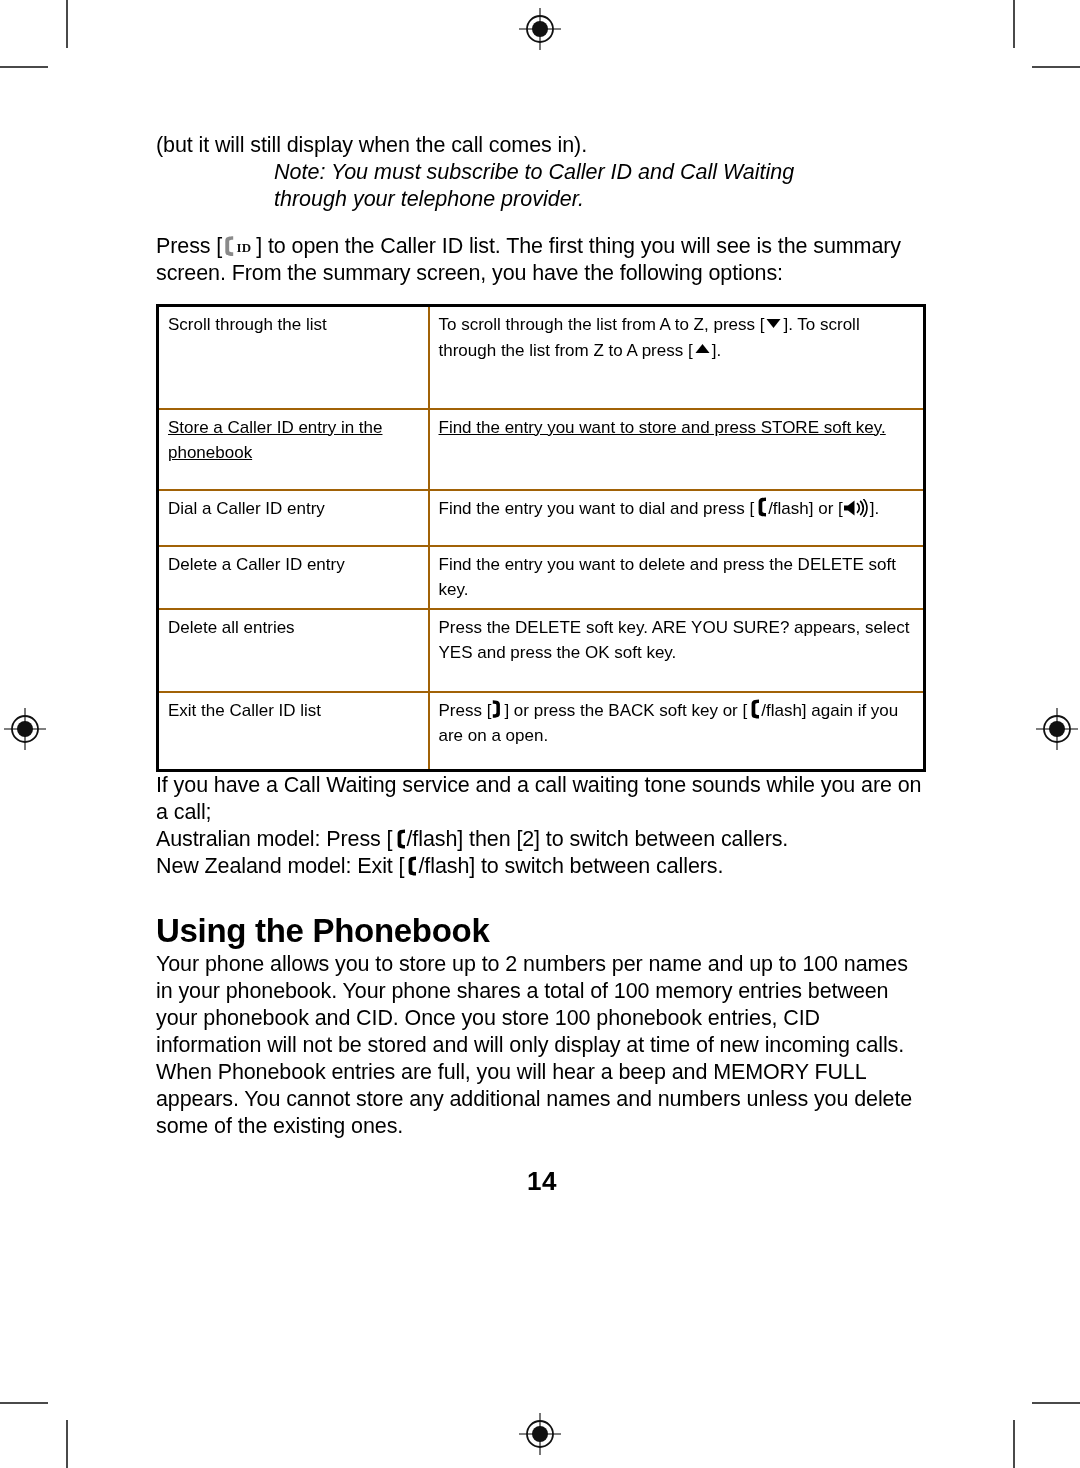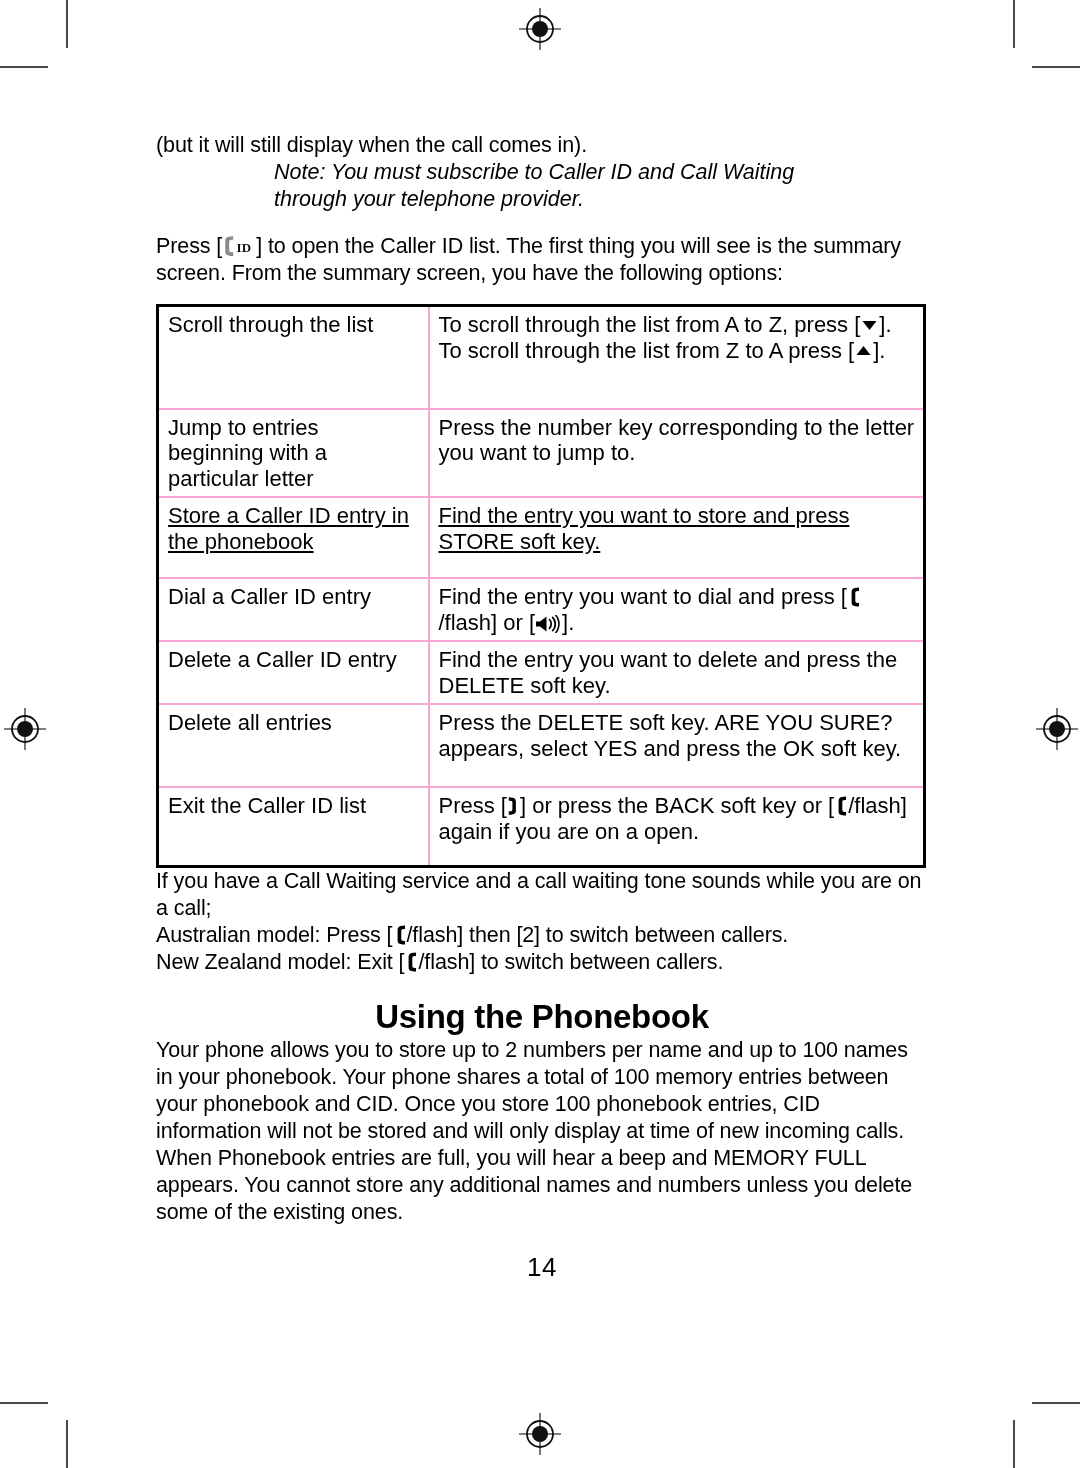--- a/index.html
+++ b/index.html
@@ -52,24 +52,24 @@
 
   
   table.opts {
     border-collapse: collapse;
     width: 770px;
     margin-top: 17px;
     border: 3px solid #000;
     table-layout: fixed;
   }
   table.opts td {
-    border: 2px solid #f9a8d4;
+    border: 2px solid #a16207;
     vertical-align: top;
     padding: 5px 8px 5px 9px;
-    font-size: 22px;
+    font-size: 17px;
     line-height: 25.5px;
   }
   table.opts td.c1 { width: 271px; }
   table.opts td.c2 { width: 496px; }
 
   .rh-1 { height: 103px; }
   .rh-2 { height: 81px; }
   .rh-3 { height: 81px; text-decoration: underline; }
   .rh-4 { height: 56px; }
   .rh-5 { height: 57px; }
@@ -77,26 +77,26 @@
   .rh-7 { height: 79px; }
 
   
   h2.sec {
     font-size: 33px;
     font-weight: bold;
     margin: 22px 0 1px 0;
     letter-spacing: -0.3px;
     line-height: 38px;
   }
-  h2.sec.second { margin-top: 22px; text-align: center; }
+  h2.sec.second { margin-top: 32px; }
 
   .pagenum {
     text-align: center;
     font-size: 26px;
-    font-weight: normal;
+    font-weight: bold;
     margin-top: 26px;
     letter-spacing: 0.5px;
   }
 
   b, .b { font-weight: normal; }
 
   
   .ico {
     display: inline-block;
     vertical-align: -3px;
@@ -173,24 +173,20 @@
 
   <table class="opts">
     <tbody>
       <tr>
         <td class="c1 rh-1">Scroll through the list</td>
         <td class="c2 rh-1"><span>To scroll through the list from A to Z, press [</span><span class="ico ico-tri"><svg viewBox="0 0 19 16" width="19" height="16" aria-hidden="true">
                 <polygon points="2.5,4 16.5,4 9.5,13" fill="#000"></polygon>
               </svg></span><span class="b">]. To scroll through the list from Z to A press [</span><span class="ico ico-tri"><svg viewBox="0 0 19 16" width="19" height="16" aria-hidden="true">
                 <polygon points="9.5,3 16.5,12 2.5,12" fill="#000"></polygon>
               </svg></span><span>].</span></td>
-      </tr>
-      <tr>
-        <td class="c1 rh-2">Jump to entries beginning with a particular letter</td>
-        <td class="c2 rh-2">Press the number key corresponding to the letter you want to jump to.</td>
       </tr>
       <tr>
         <td class="c1 rh-3">Store a Caller ID entry in the phonebook</td>
         <td class="c2 rh-3">Find the entry you want to store and press STORE soft key.</td>
       </tr>
       <tr>
         <td class="c1 rh-4">Dial a Caller ID entry</td>
         <td class="c2 rh-4"><span>Find the entry you want to dial and press [</span><span class="ico ico-flash"><svg viewBox="0 0 14 22" width="14" height="22" aria-hidden="true">
                 <path d="M12 1.4c-3.3 0-5.6 1-5.6 1S4.6 3.2 4.6 5.6v10.8c0 2.3 1.5 3.1 1.5 3.1s2.4 1.1 5.9 1.1v-3.6c-2 0-3.1-.5-3.1-.5s-.6-.4-.6-1.4V6.8c0-1 .6-1.4.6-1.4s1.1-.5 3.1-.5z" fill="#000"></path>
               </svg></span><span class="b">/flash] or [</span><span class="ico ico-spk"><svg viewBox="0 0 27 18" width="27" height="18" aria-hidden="true">

